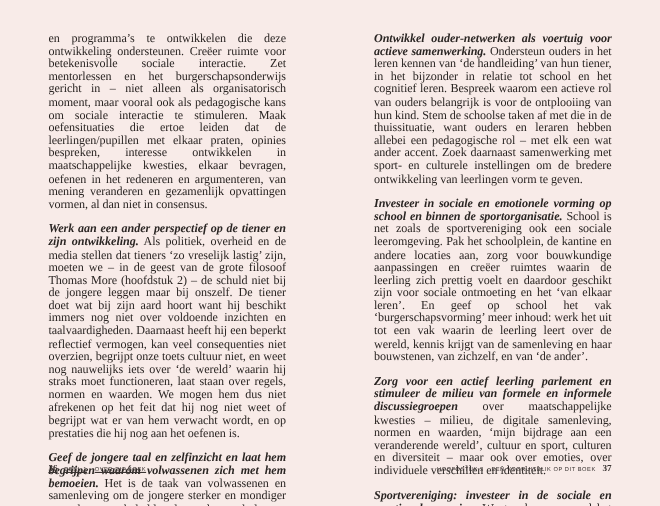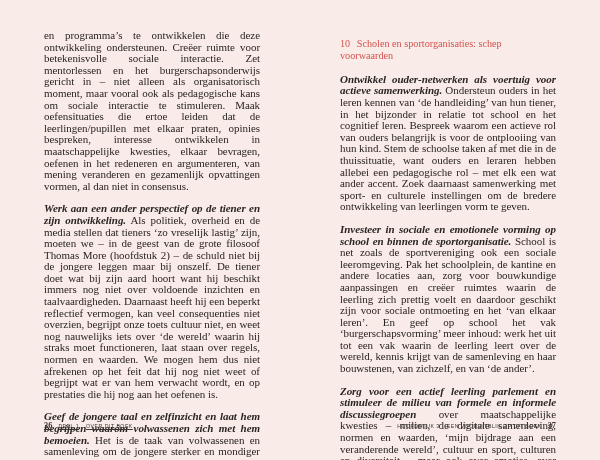--- a/index.html
+++ b/index.html
@@ -94,24 +94,20 @@
   </p>
 </div>
 
 <div class="footer left">
   <span class="pnum">36</span>
   <span class="part">Deel 1</span>
   <span>Over dit boek</span>
 </div>
 
 <div class="page right">
-  <h2 class="section-heading">
-    <span class="num">10</span>
-    <span>Scholen en sportorganisaties: schep voorwaarden</span>
-  </h2>
 
   <p class="para">
     <span class="lead">Ontwikkel ouder-netwerken als voertuig voor actieve samenwer­king.</span><span> Ondersteun ouders in het leren kennen van ‘de handleiding’ van hun tiener, in het bijzonder in relatie tot school en het cognitief leren. Bespreek waarom een actieve rol van ouders belangrijk is voor de ontplooiing van hun kind. Stem de schoolse taken af met die in de thuissituatie, want ouders en leraren hebben allebei een pedagogische rol – met elk een wat ander accent. Zoek daarnaast samenwerking met sport- en culturele instellingen om de bredere ontwikkeling van leer­lingen vorm te geven.</span>
   </p>
 
   <p class="para">
     <span class="lead">Investeer in sociale en emotionele vorming op school en binnen de sportorganisatie.</span><span> School is net zoals de sportvereniging ook een sociale leeromgeving. Pak het schoolplein, de kantine en andere lo­caties aan, zorg voor bouwkundige aanpassingen en creëer ruimtes waarin de leerling zich prettig voelt en daardoor geschikt zijn voor so­ciale ontmoeting en het ‘van elkaar leren’. En geef op school het vak ‘burgerschapsvorming’ meer inhoud: werk het uit tot een vak waarin de leerling leert over de wereld, kennis krijgt van de samenleving en haar bouwstenen, van zichzelf, en van ‘de ander’.</span>
   </p>
 
   <p class="para">

